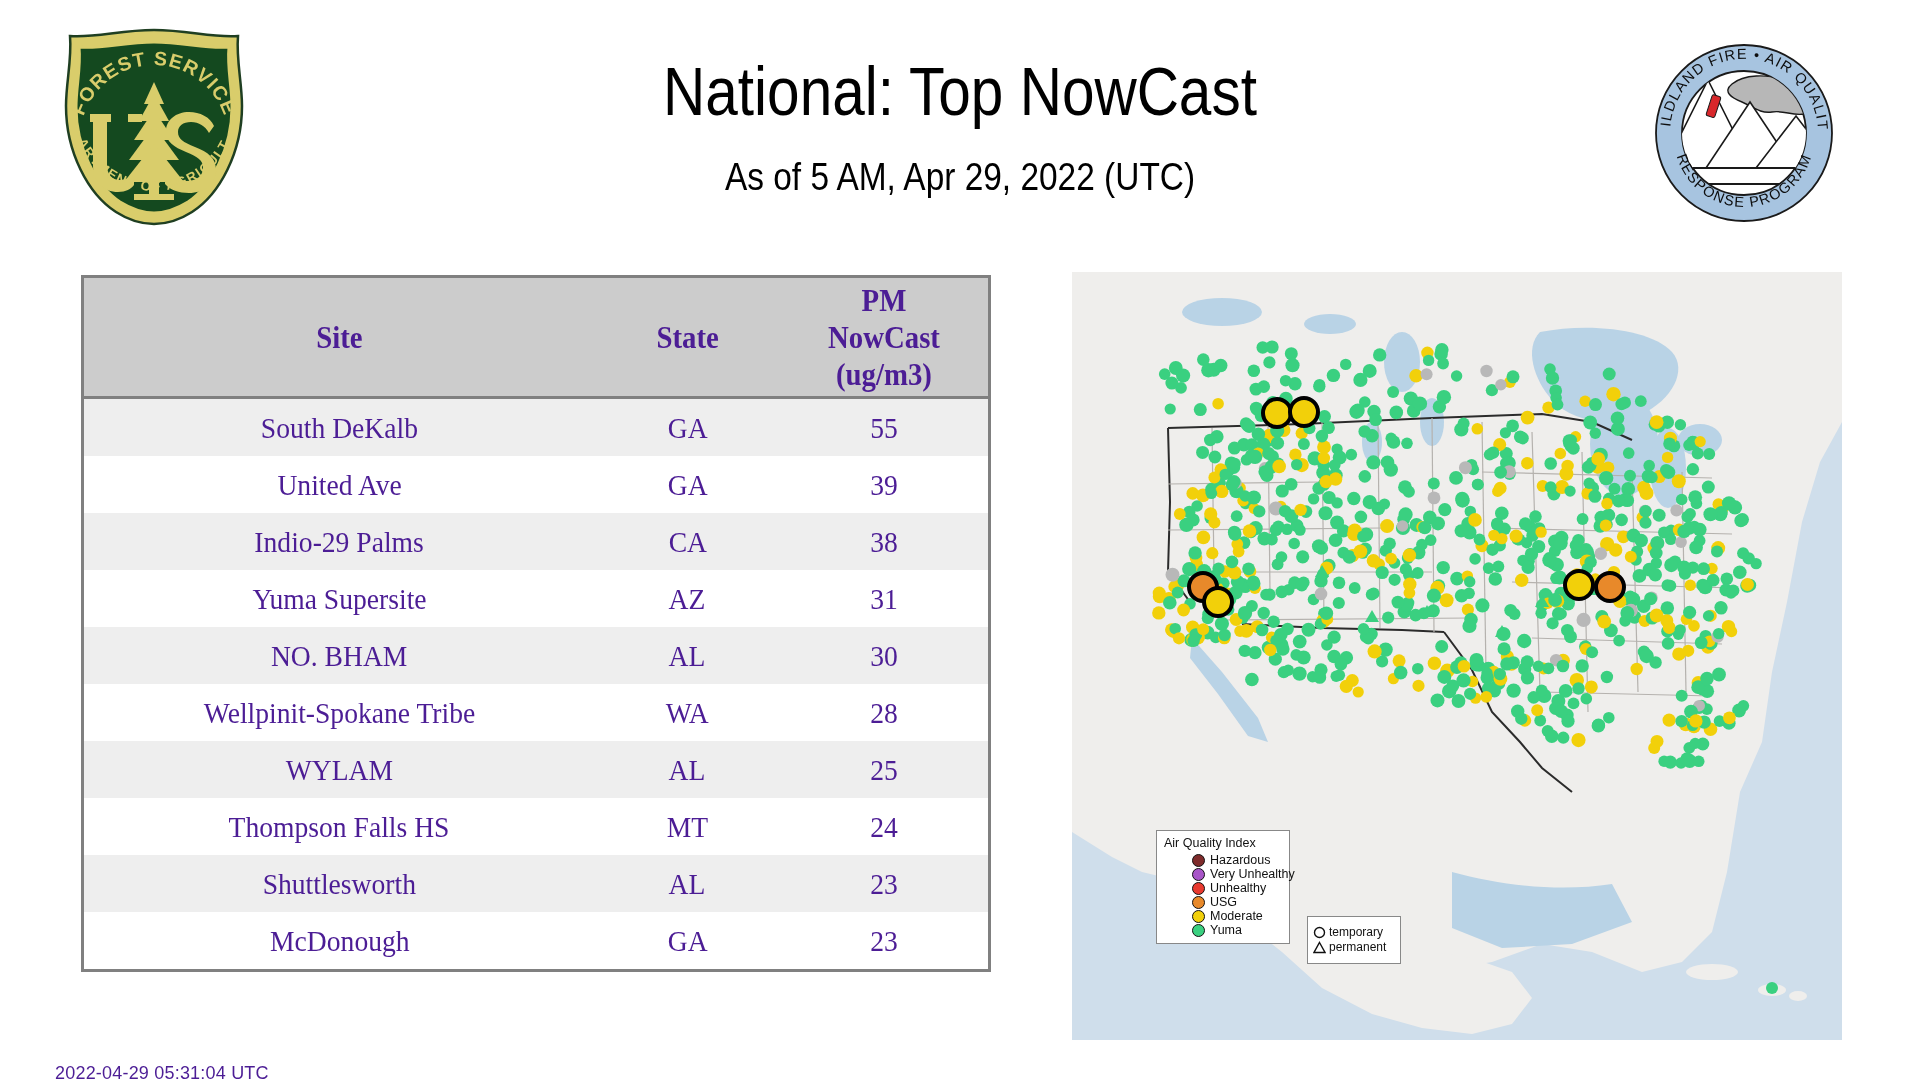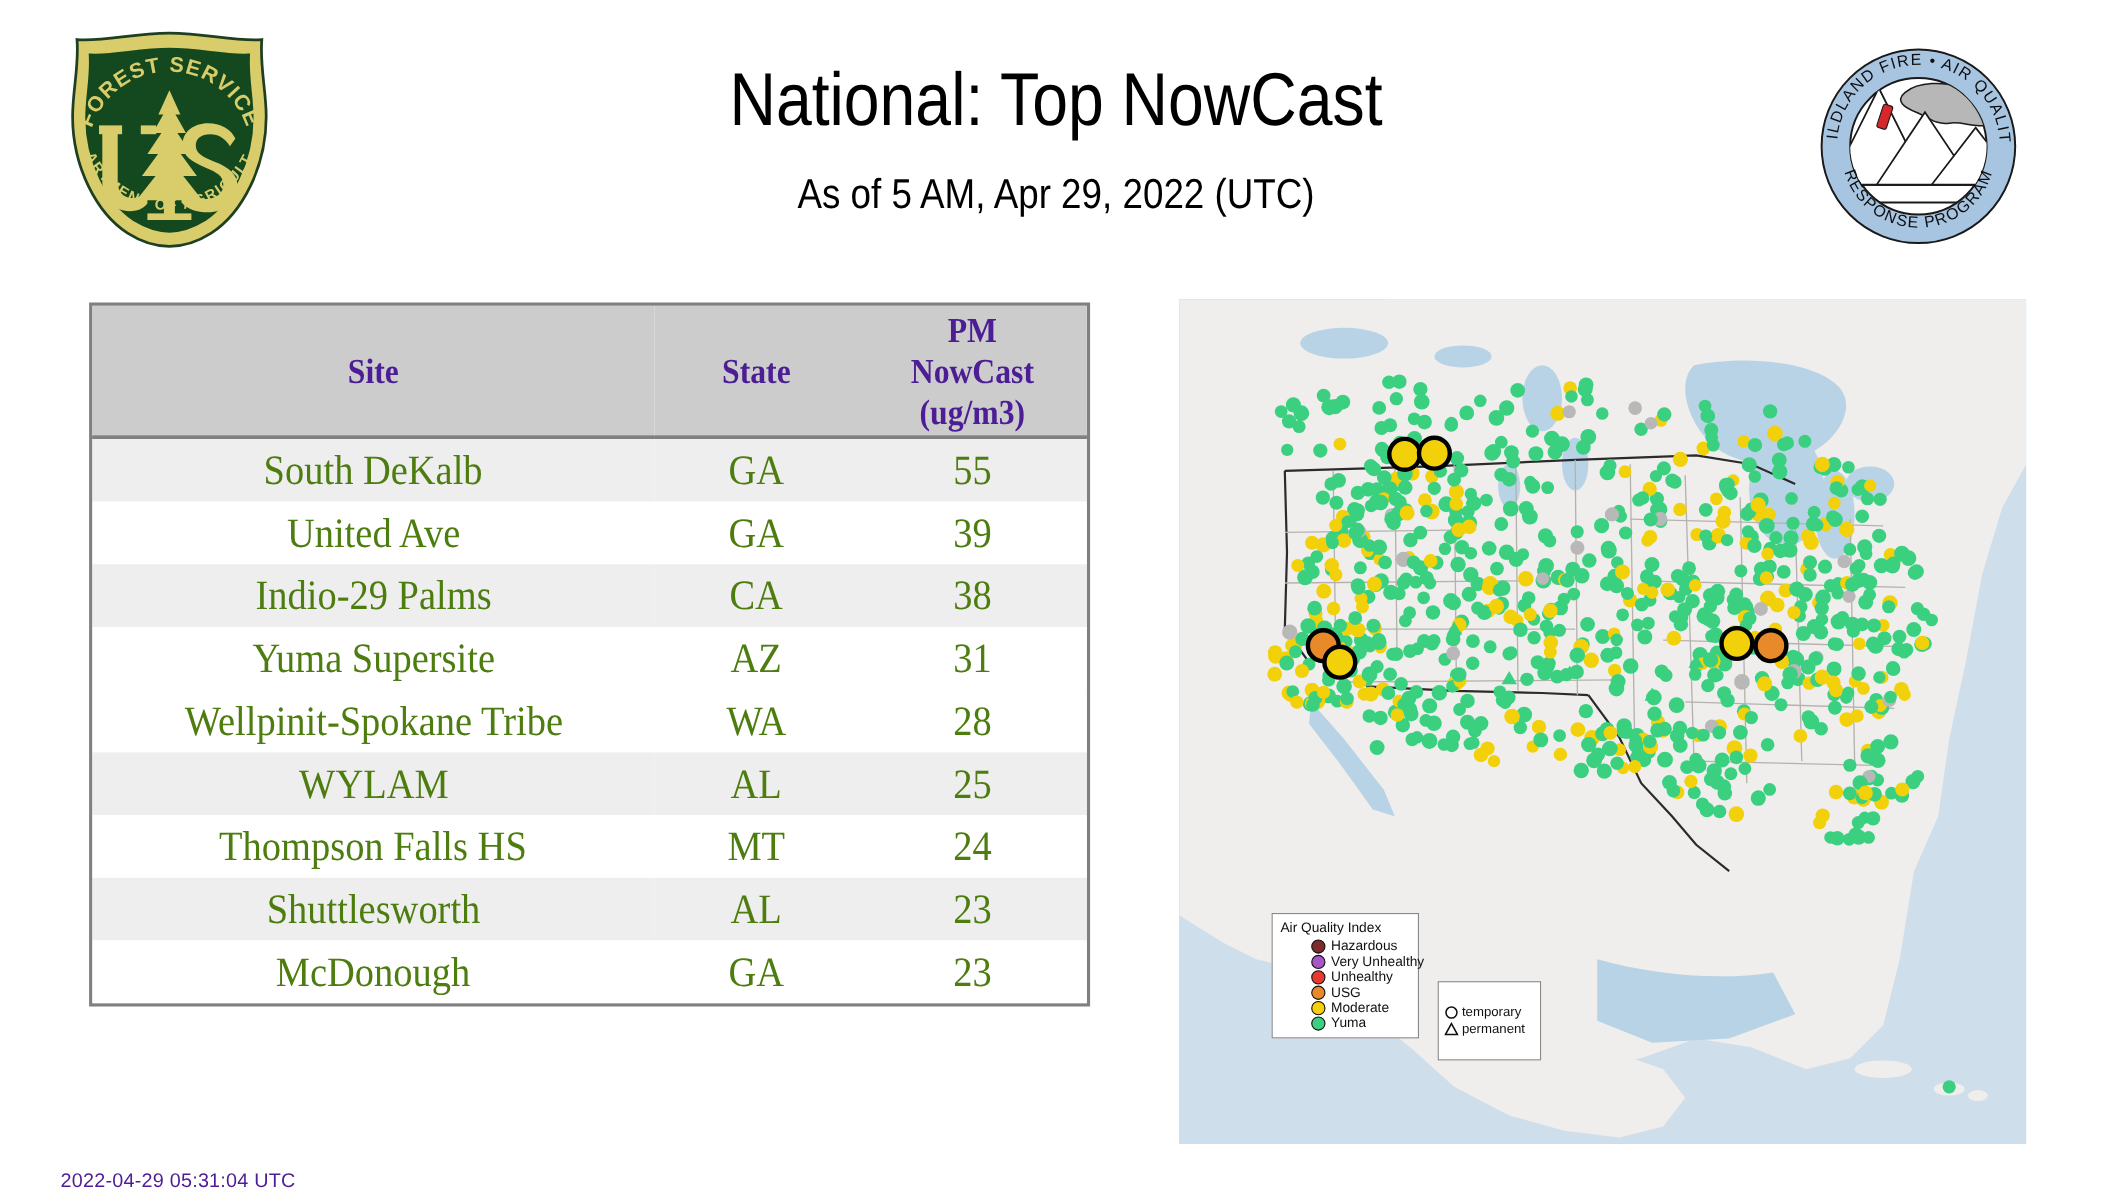--- a/index.html
+++ b/index.html
@@ -100,23 +100,23 @@
     height: 118px;
     padding: 0;
     transform: none;
   }
   table.aqi-table thead th .hdr-inner {
     display: block;
     transform: scaleX(0.9);
   }
 
   table.aqi-table tbody td {
-    font-size: 38px;
+    font-size: 30px;
     line-height: 34px;
-    color: #4d7c0f;
+    color: #4c1d95;
     text-align: center;
     vertical-align: middle;
     height: 57px;
     padding: 0;
     border: none;
     white-space: nowrap;
   }
   table.aqi-table tbody td .cell-inner {
     display: inline-block;
     transform: scaleX(0.92);
@@ -183,25 +183,25 @@
   #aqi-legend .leg-label {
     font-size: 12.5px;
     color: #111111;
     white-space: nowrap;
     line-height: 13px;
   }
 
   #site-type-legend {
     position: absolute;
     left: 235px;
-    top: 620px;
+    top: 644px;
     width: 94px;
     background: #ffffff;
     border: 1px solid #888888;
-    padding: 20px 5px;
+    padding: 8px 5px;
     box-sizing: border-box;
     font-family: "Liberation Sans", sans-serif;
   }
   #site-type-legend .st-row {
     display: flex;
     align-items: center;
     height: 15px;
   }
   #site-type-legend .st-label {
     font-size: 12px;
@@ -351,20 +351,25 @@
         </tr>
         <tr class="odd">
           <td><span class="cell-inner">Indio-29 Palms</span></td>
           <td><span class="cell-inner">CA</span></td>
           <td><span class="cell-inner">38</span></td>
         </tr>
         <tr class="even">
           <td><span class="cell-inner">Yuma Supersite</span></td>
           <td><span class="cell-inner">AZ</span></td>
           <td><span class="cell-inner">31</span></td>
+        </tr>
+        <tr class="odd">
+          <td><span class="cell-inner">NO. BHAM</span></td>
+          <td><span class="cell-inner">AL</span></td>
+          <td><span class="cell-inner">30</span></td>
         </tr>
         <tr class="even">
           <td><span class="cell-inner">Wellpinit-Spokane Tribe</span></td>
           <td><span class="cell-inner">WA</span></td>
           <td><span class="cell-inner">28</span></td>
         </tr>
         <tr class="odd">
           <td><span class="cell-inner">WYLAM</span></td>
           <td><span class="cell-inner">AL</span></td>
           <td><span class="cell-inner">25</span></td>

